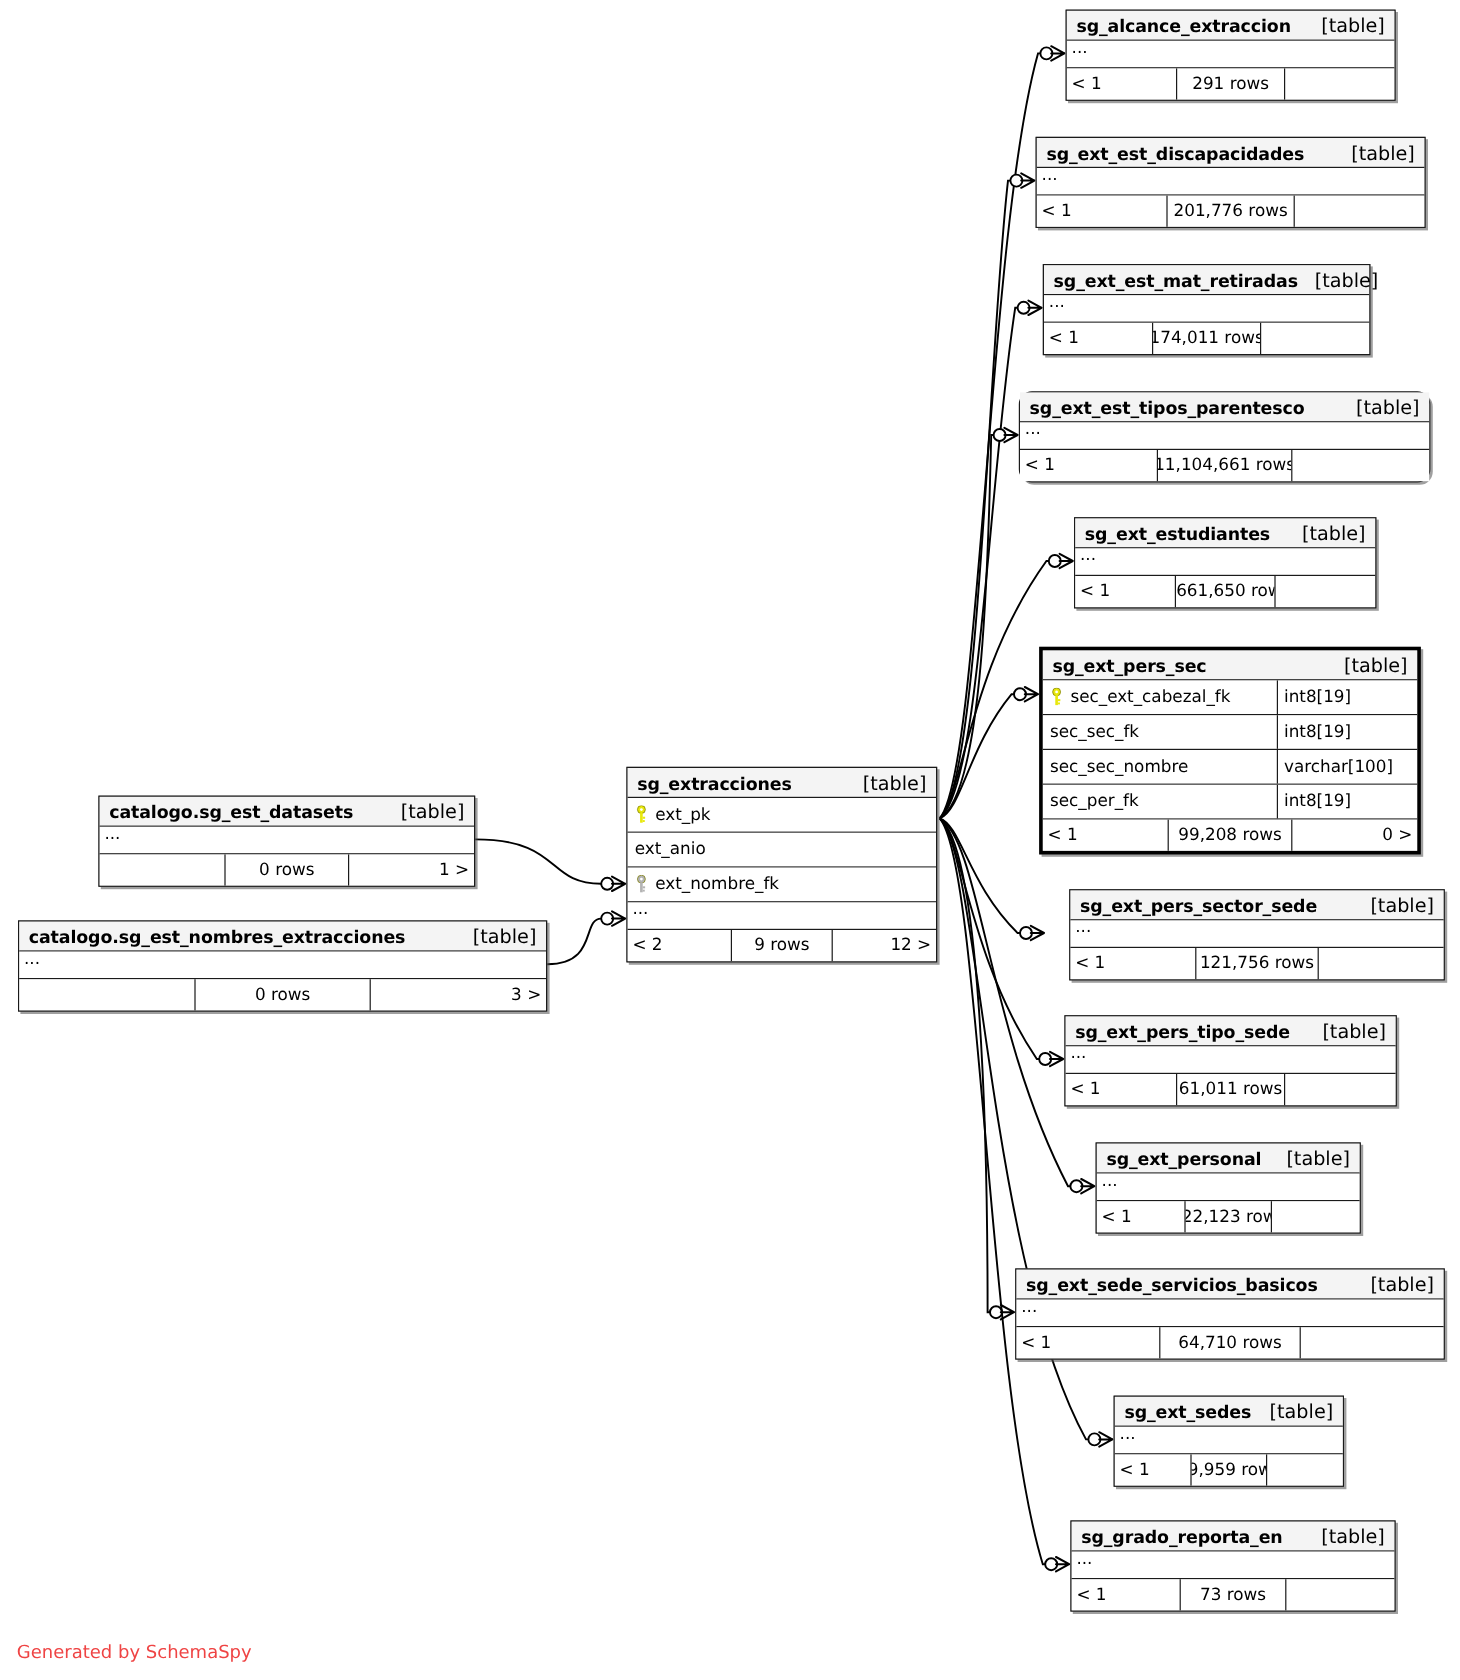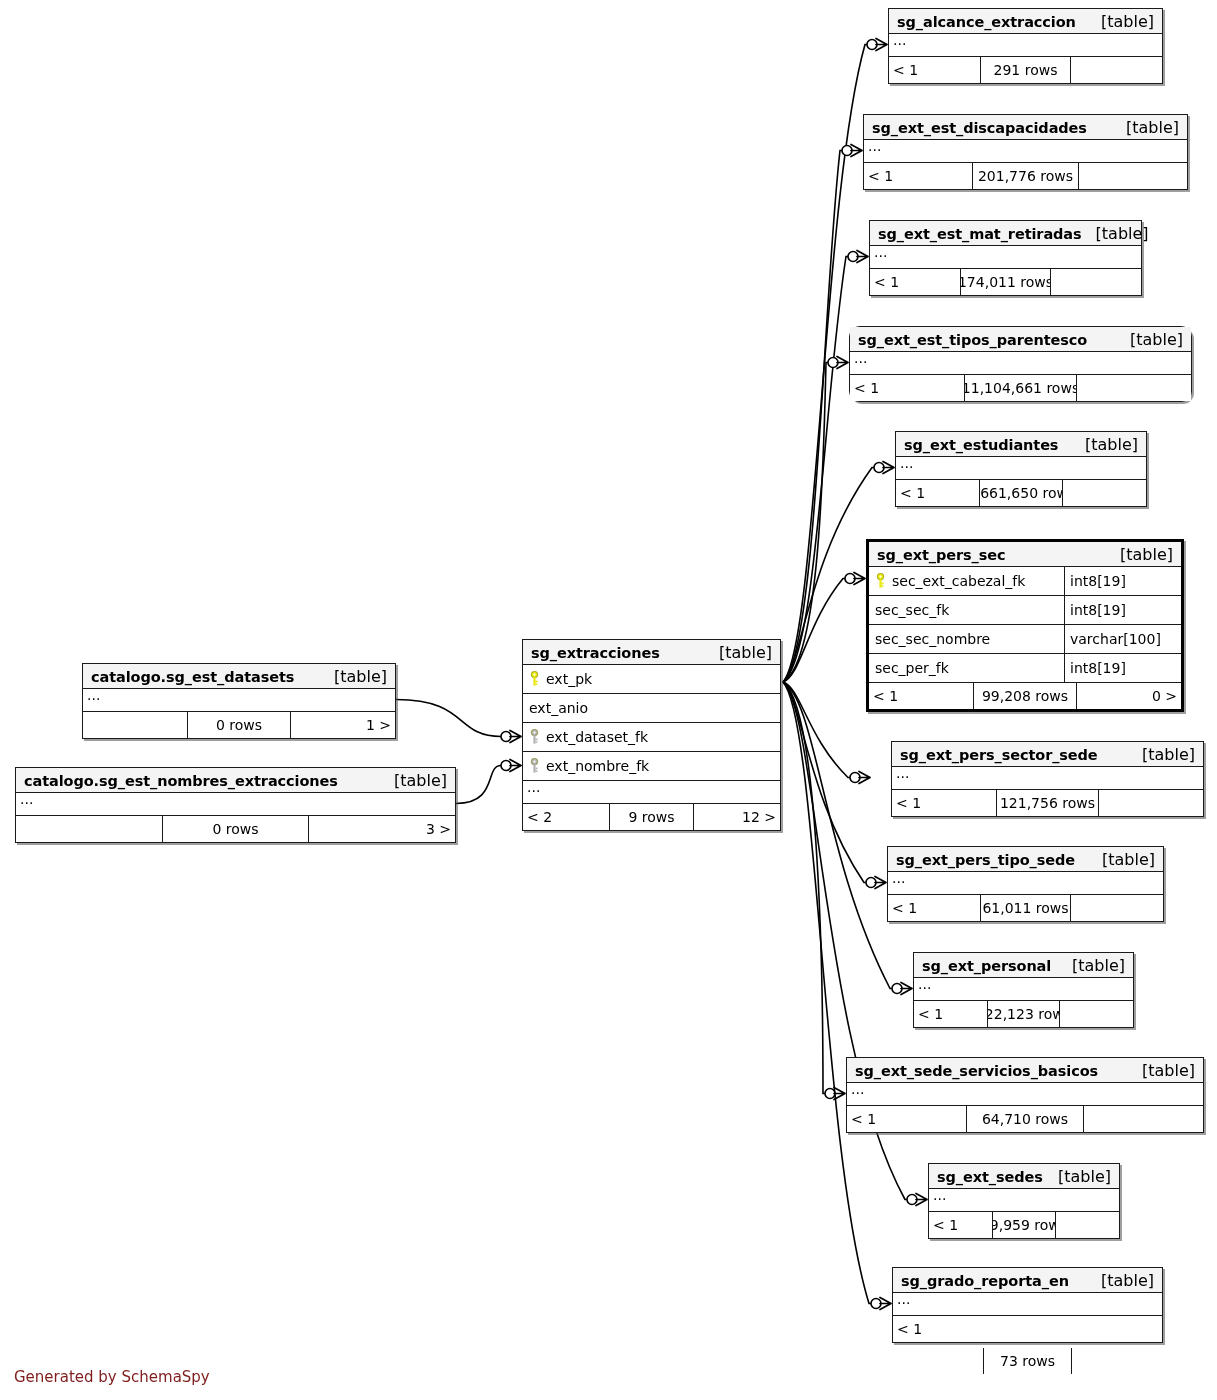--- a/index.html
+++ b/index.html
@@ -136,21 +136,21 @@
   }
   .foot-left   { justify-content: flex-start; padding-left: 4px; }
   .foot-center { justify-content: center; border-left: 1.6px solid #1a1a1a; border-right: 1.6px solid #1a1a1a; }
   .foot-right  { justify-content: flex-end; padding-right: 4px; }
 
   #footer-credit {
     position: absolute;
     left: 14px;
     top: 1368px;
     font-size: 15px;
-    color: #7f1d1d;
+    color: #ef4444;
     white-space: nowrap;
   }
 </style>
 </head>
 <body>
 
 <div id="canvas">
   <svg id="edges" viewBox="0 0 1217 1400" width="1217" height="1400">
       <g>
         <path d="M 783 682 C 817 643.75, 823 194.5, 865 44.5 L 867 44.5" class="edge-path"></path>
@@ -415,21 +415,21 @@
         </div>
       </div>
       <div class="table-node" style="left: 892px; top: 1267px; width: 271px;">
         <div class="tbl-title">
           <span class="tbl-name">sg_grado_reporta_en</span>
           <span class="tbl-kind">[table]</span>
         </div>
         <div class="tbl-col col-ellipsis">...</div>
         <div class="tbl-foot">
           <div class="foot-left" style="width: 90.3333px;">&lt; 1</div>
-          <div class="foot-center" style="width: 90.3333px; margin-top: 32px;">73 rows</div>
+          <div class="foot-center" style="width: 90.3333px;">73 rows</div>
           <div class="foot-right" style="width: 90.3333px;"></div>
         </div>
       </div>
       <div class="table-node" style="left: 522px; top: 639px; width: 259px;">
         <div class="tbl-title">
           <span class="tbl-name">sg_extracciones</span>
           <span class="tbl-kind">[table]</span>
         </div>
         <div class="tbl-col">
           <div class="col-name">
@@ -450,32 +450,20 @@
         </div>
         <div class="tbl-col">
           <div class="col-name">
             <svg class="key-icon" viewBox="0 0 11 16">
               <circle cx="5.5" cy="3.6" r="3.3" fill="#b3b3b3" stroke="#7a7a00" stroke-width="0.6"></circle>
               <circle cx="5.5" cy="3.6" r="1.15" fill="#ffffff"></circle>
               <rect x="4.4" y="6.2" width="2.2" height="8.4" fill="#b3b3b3"></rect>
               <rect x="6.6" y="9.6" width="2.0" height="1.7" fill="#b3b3b3"></rect>
               <rect x="6.6" y="12.4" width="1.7" height="1.6" fill="#b3b3b3"></rect>
             </svg>
-            <span>ext_dataset_fk</span>
-          </div>
-        </div>
-        <div class="tbl-col">
-          <div class="col-name">
-            <svg class="key-icon" viewBox="0 0 11 16">
-              <circle cx="5.5" cy="3.6" r="3.3" fill="#b3b3b3" stroke="#7a7a00" stroke-width="0.6"></circle>
-              <circle cx="5.5" cy="3.6" r="1.15" fill="#ffffff"></circle>
-              <rect x="4.4" y="6.2" width="2.2" height="8.4" fill="#b3b3b3"></rect>
-              <rect x="6.6" y="9.6" width="2.0" height="1.7" fill="#b3b3b3"></rect>
-              <rect x="6.6" y="12.4" width="1.7" height="1.6" fill="#b3b3b3"></rect>
-            </svg>
             <span>ext_nombre_fk</span>
           </div>
         </div>
         <div class="tbl-col col-ellipsis">...</div>
         <div class="tbl-foot">
           <div class="foot-left" style="width: 86.3333px;">&lt; 2</div>
           <div class="foot-center" style="width: 86.3333px;">9 rows</div>
           <div class="foot-right" style="width: 86.3333px;">12 &gt;</div>
         </div>
       </div>

